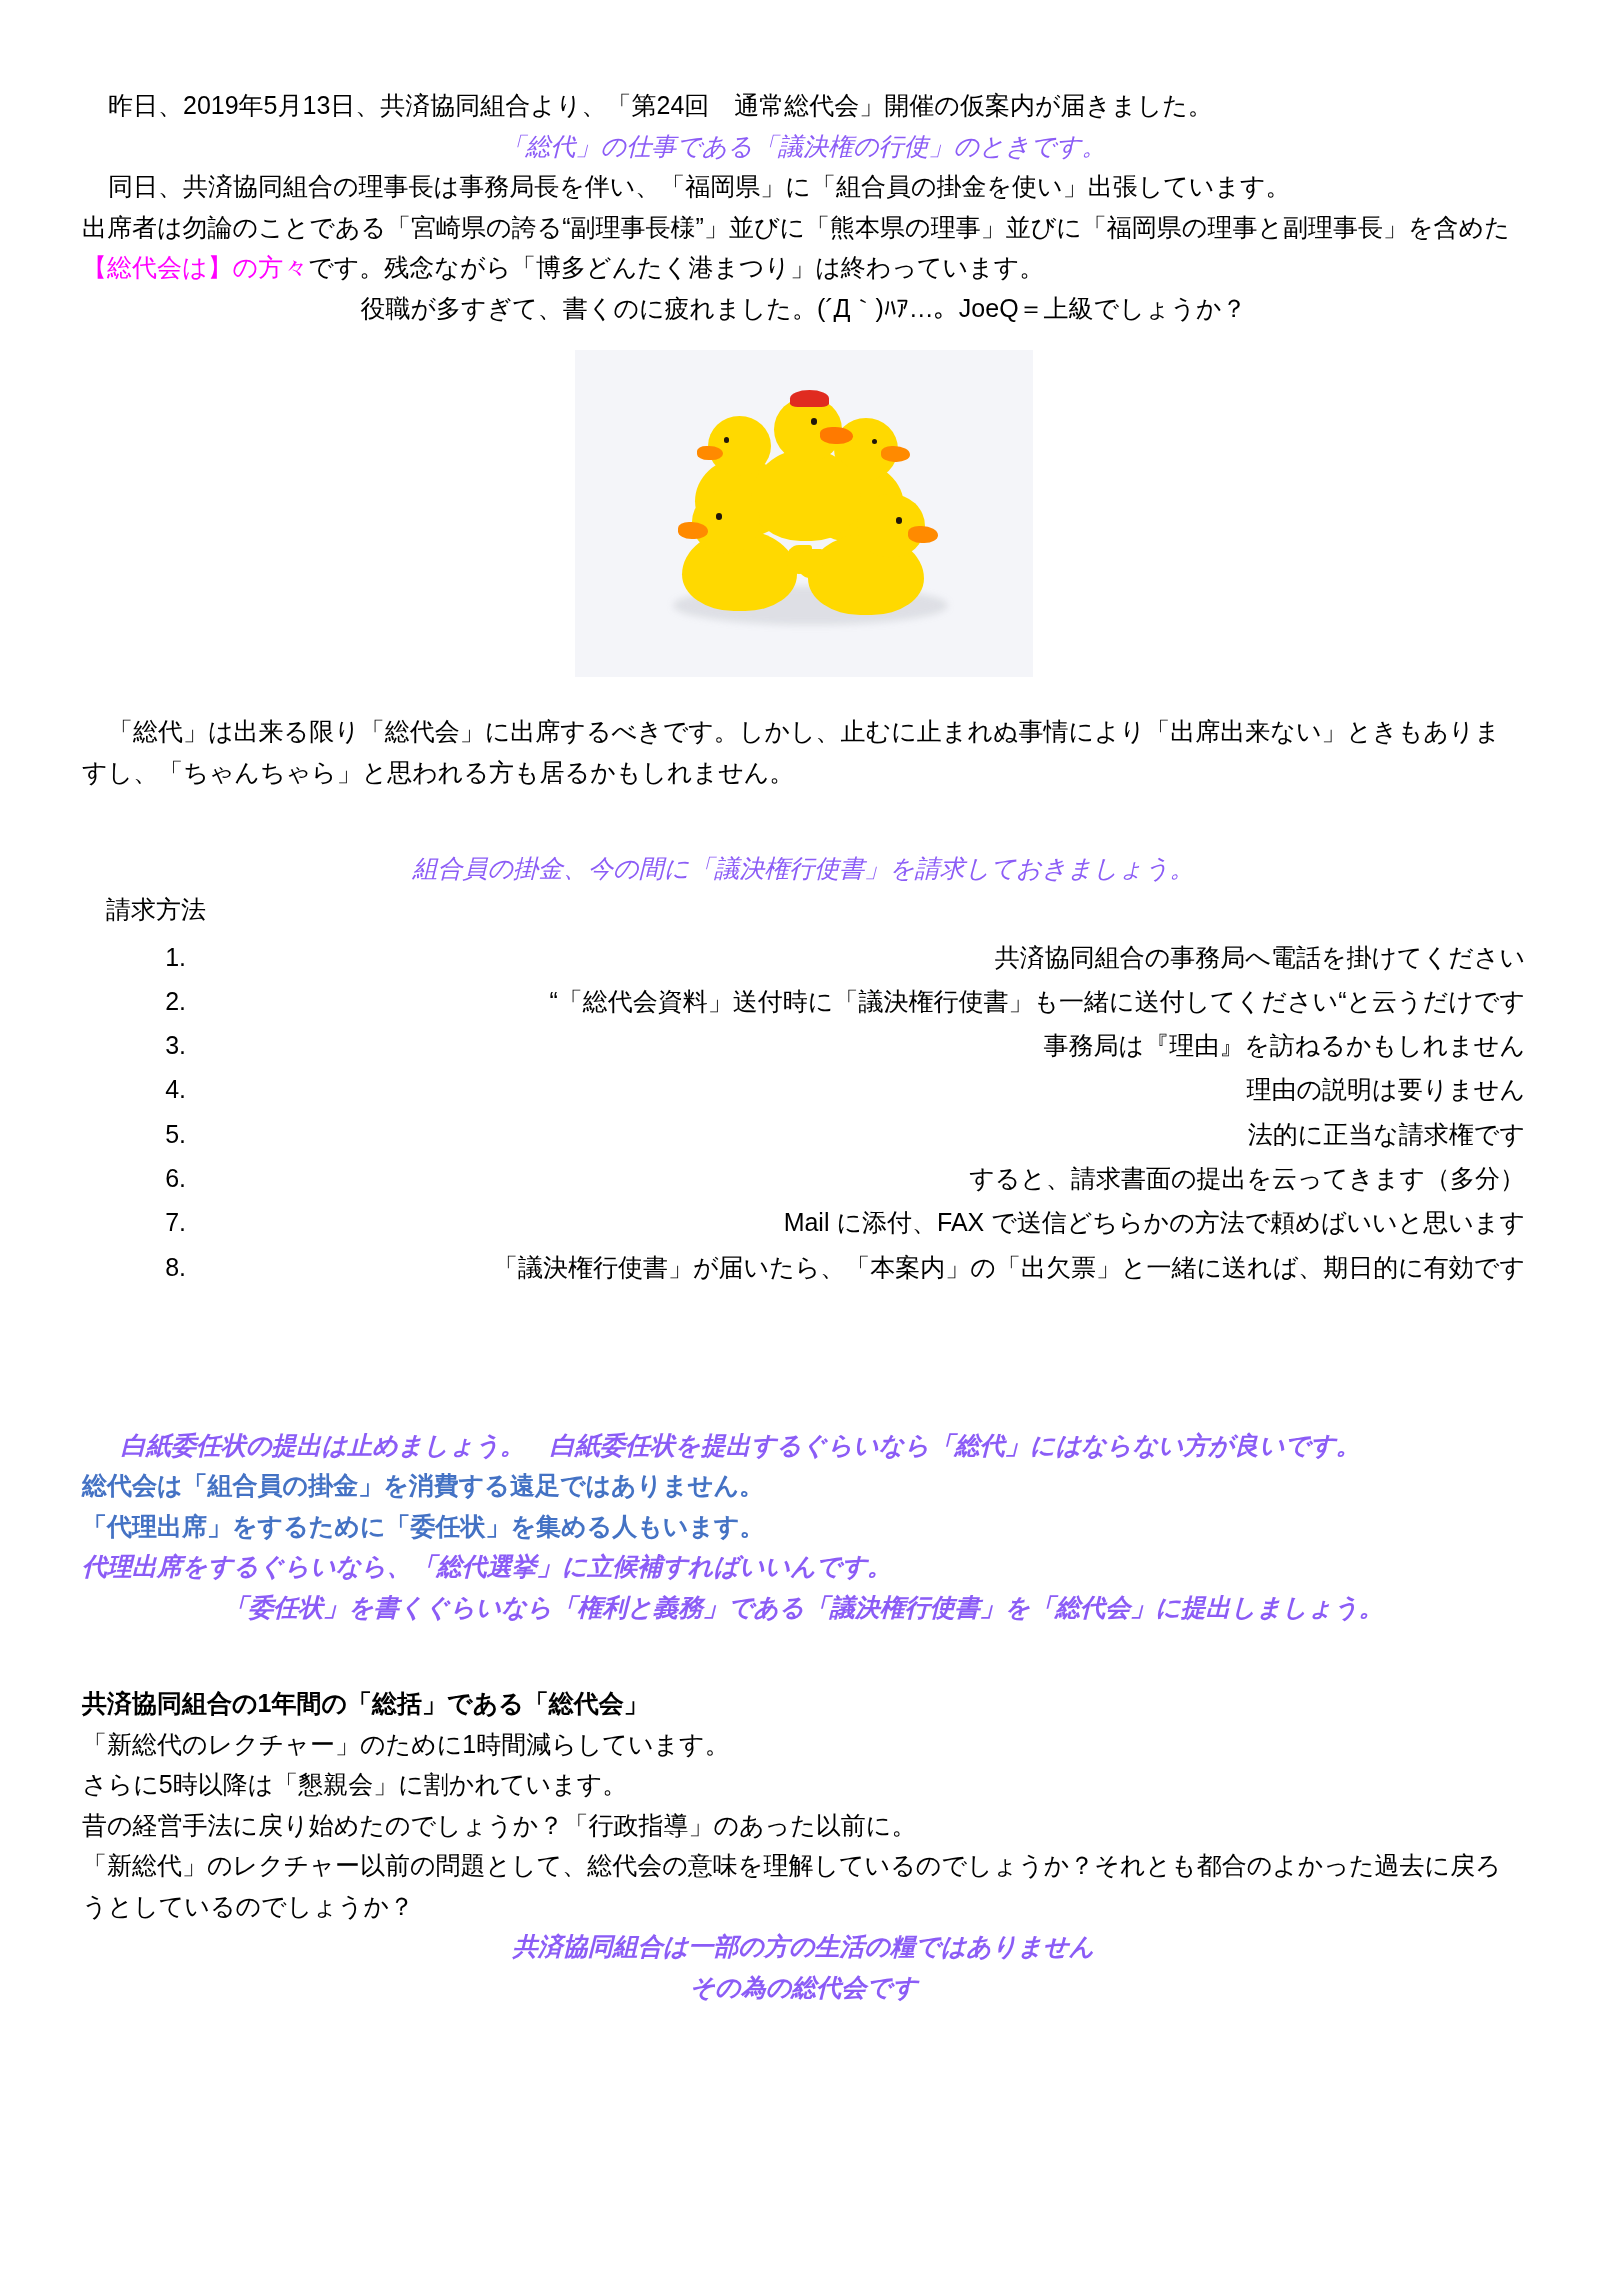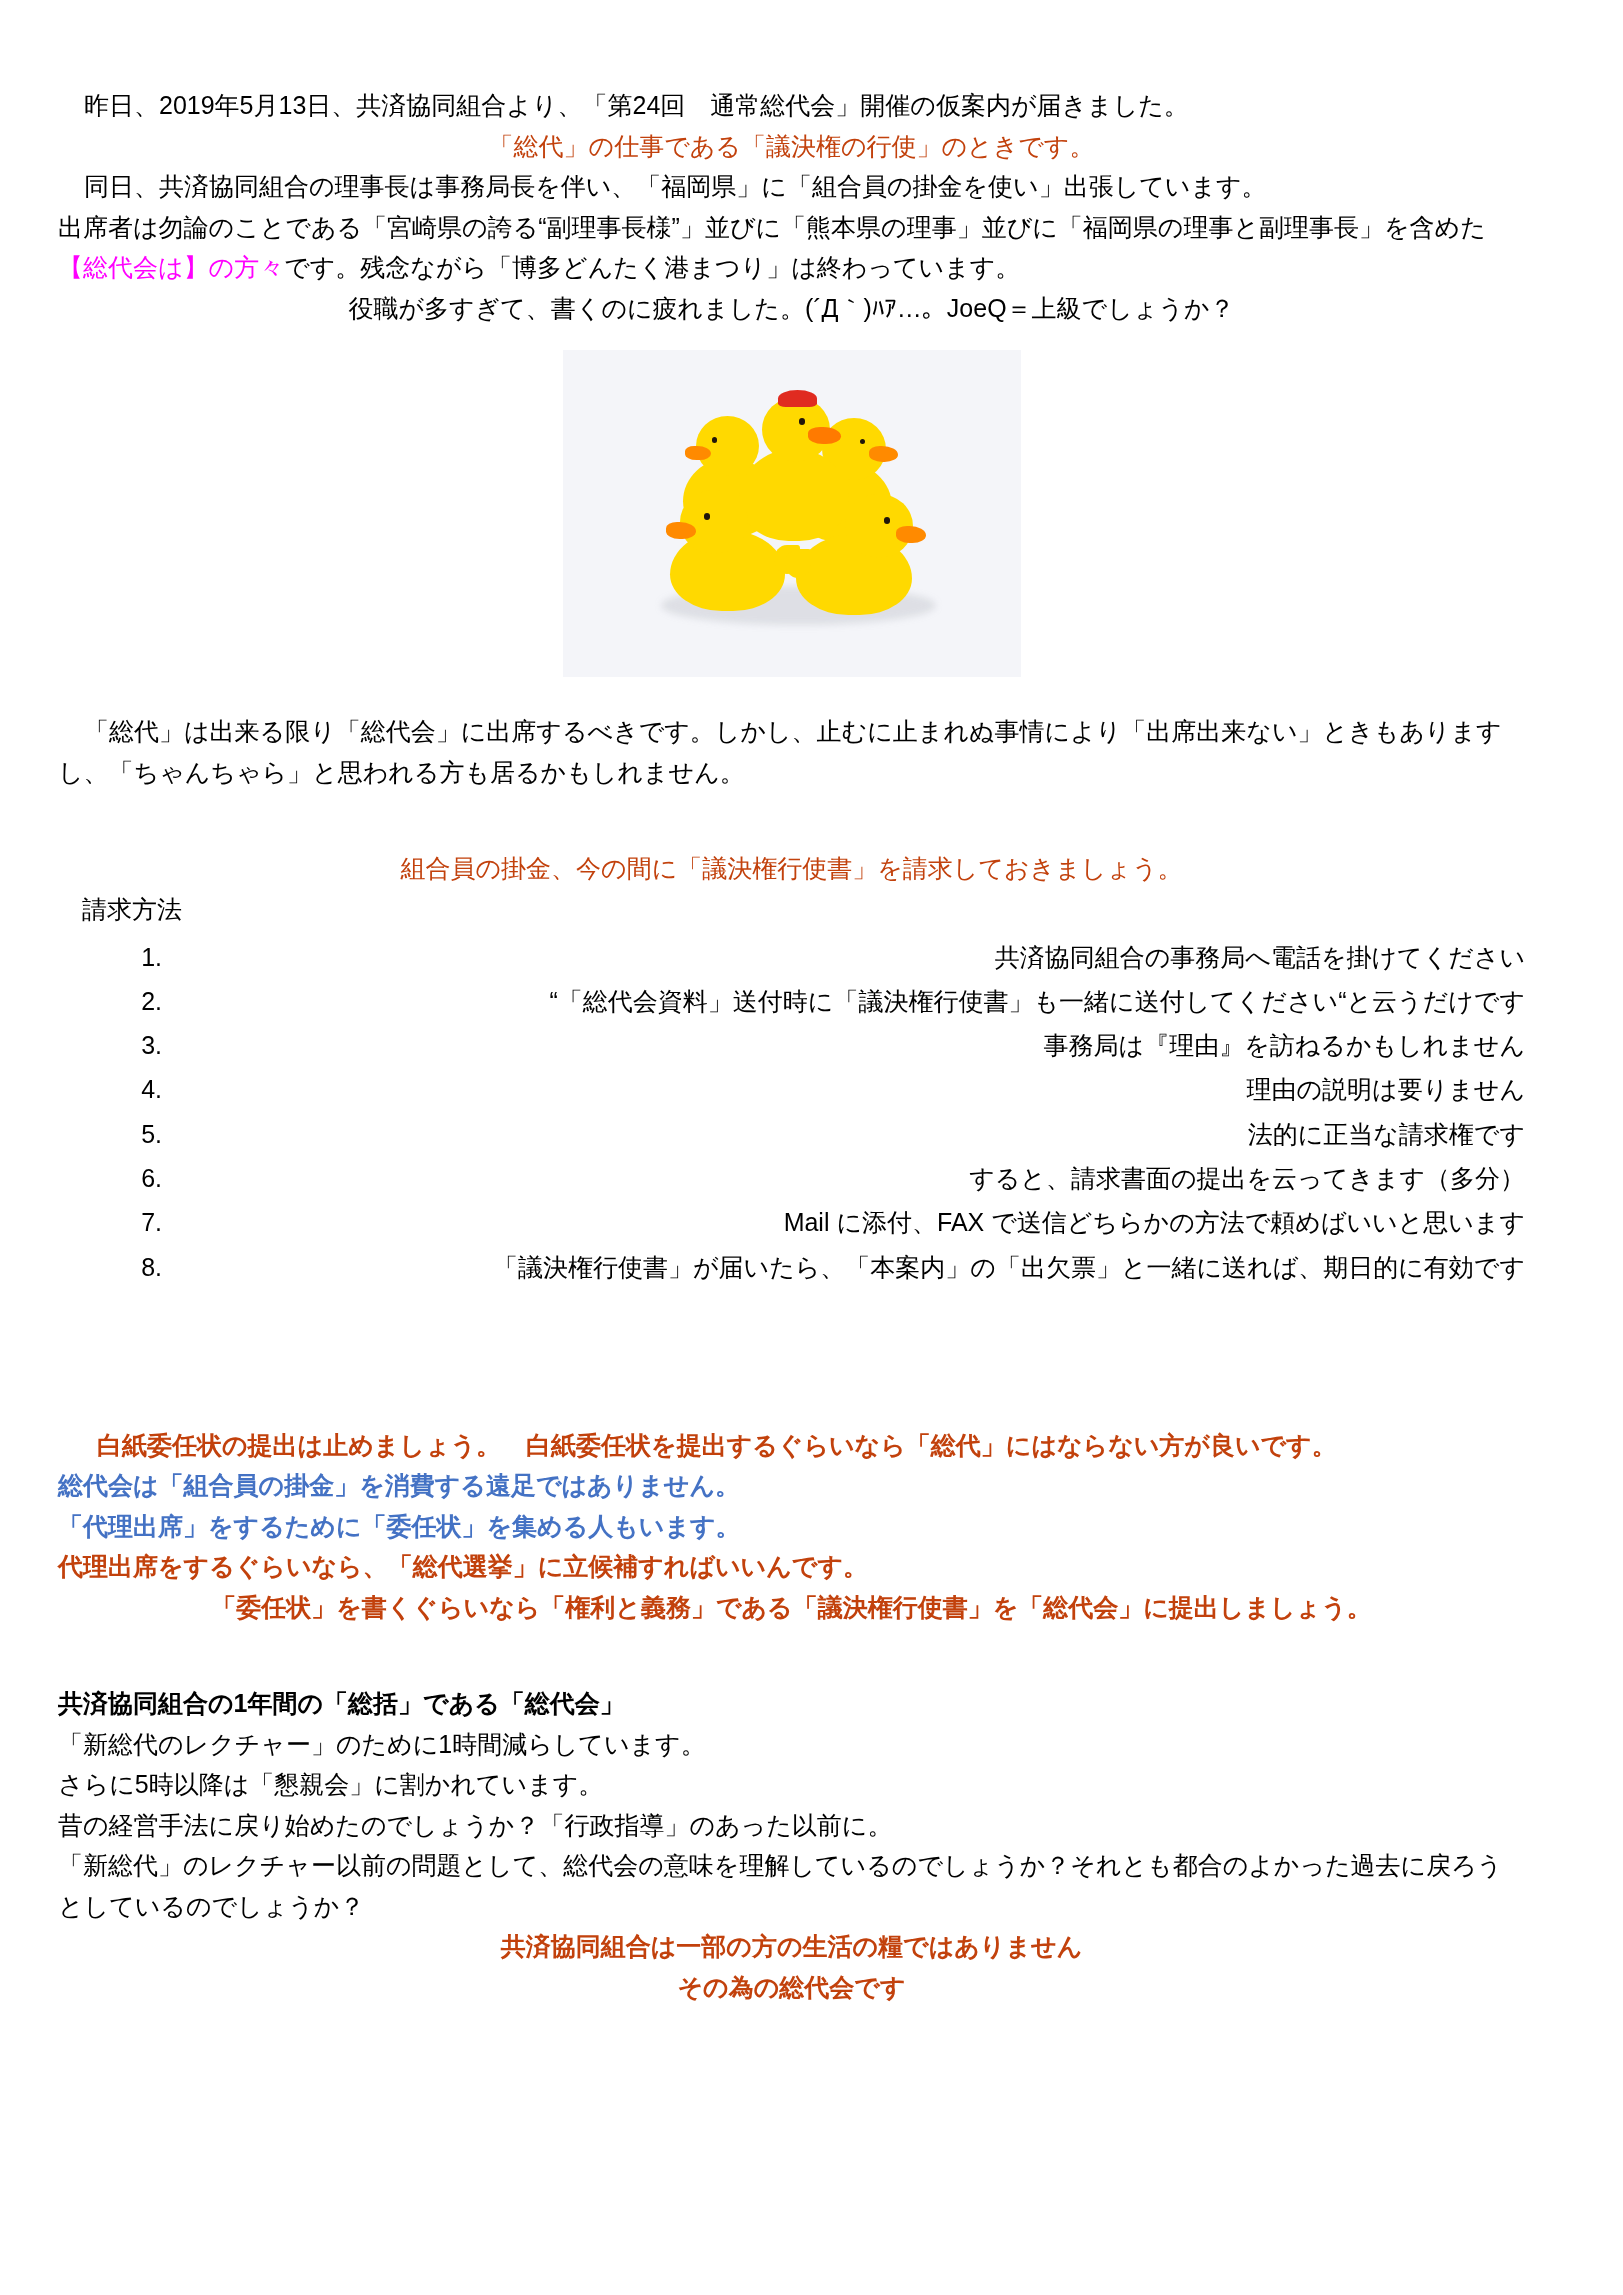--- a/index.html
+++ b/index.html
@@ -11,37 +11,38 @@
     width: 1623px;
     height: 2295px;
     font-family: "Liberation Sans", sans-serif;
     color: #000000;
   }
   .page {
     position: relative;
     width: 1623px;
     height: 2295px;
     box-sizing: border-box;
-    padding: 85px 98px 0 58px;
+    padding: 85px 98px 0 82px;
   }
   .doc {
     font-size: 25px;
     line-height: 1.62;
   }
   p {
     margin: 0 0 0 0;
   }
   .indent {
     text-indent: 26px;
   }
   .center {
     text-align: center;
   }
   .red {
-    color: #c2410c;
+    color: #8b5cf6;
+    font-style: italic;
   }
   .blue {
     color: #4472c4;
   }
   .bold {
     font-weight: bold;
   }
   .magenta {
     color: #ff00ff;
   }

